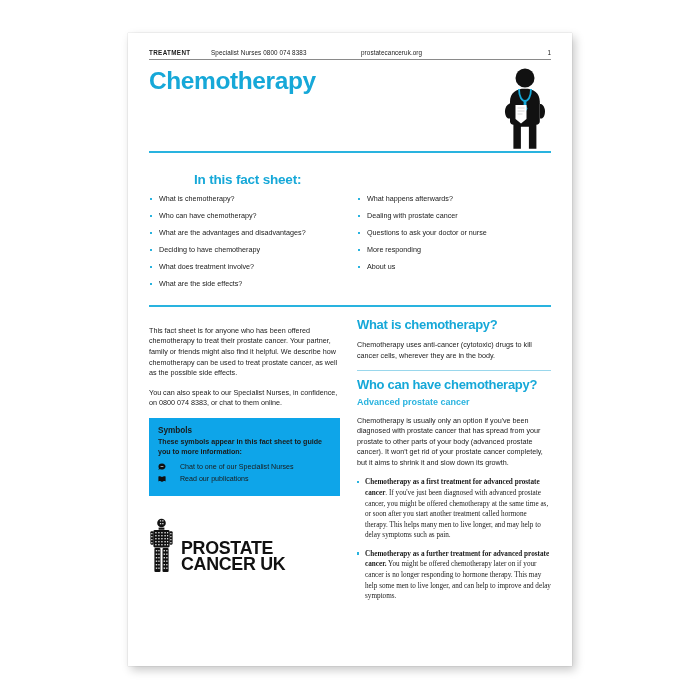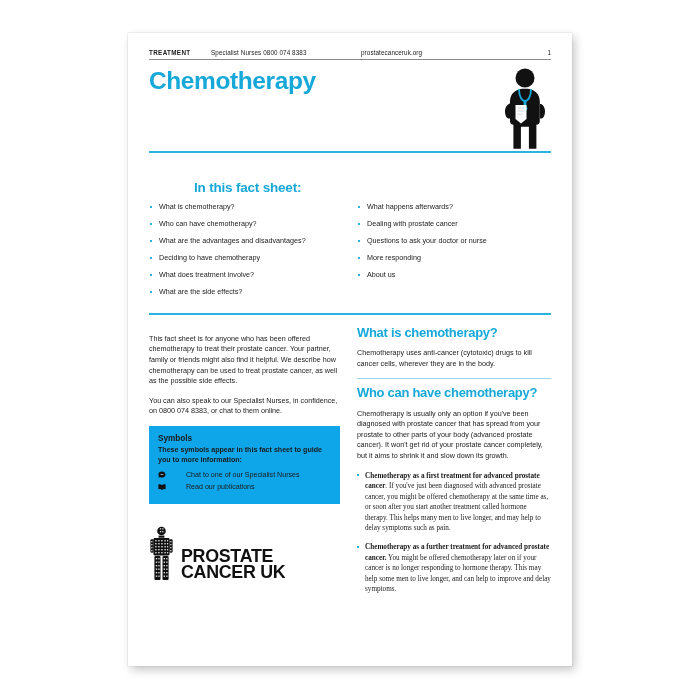--- a/index.html
+++ b/index.html
@@ -83,21 +83,21 @@
     background: #9ad7ec;
     width: 100%;
   }
 
   
   .facts-section { padding-top: 11px; }
   .facts-heading {
     font-size: 13.5px;
     font-weight: bold;
     color: #16a8d8;
-    margin: 16px 0 8px 0;
+    margin: 8px 0 8px 0;
     letter-spacing: -0.2px;
     padding-left: 45px;
   }
   .facts-cols {
     display: flex;
     gap: 14px;
     padding-bottom: 8px;
   }
   .facts-col { width: 50%; }
   .facts-col ul {
@@ -154,21 +154,21 @@
   .symbols-intro {
     font-size: 7.1px;
     line-height: 1.4;
     color: #1a1a1a;
     margin: 0 0 5px 0;
     font-weight: bold;
   }
   .symbol-row {
     display: flex;
     align-items: center;
-    gap: 20px;
+    gap: 14px;
     font-size: 7.1px;
     color: #1a1a1a;
     margin-bottom: 3.5px;
     line-height: 1.2;
   }
   .symbol-row .sym-ico {
     flex: 0 0 auto;
     width: 8px;
     height: 8px;
     display: block;
@@ -405,20 +405,21 @@
       </div>
     </div>
 
     <div class="col-right">
       <h2 class="h-section">What is chemotherapy?</h2>
       <p class="para">Chemotherapy uses anti-cancer (cytotoxic) drugs to kill cancer cells, wherever they are in the body.</p>
 
       <div class="rule-cyan-light right-rule"></div>
 
       <h2 class="h-section">Who can have chemotherapy?</h2>
+      <h3 class="h-sub">Advanced prostate cancer</h3>
       <p class="para">Chemotherapy is usually only an option if you've been diagnosed with prostate cancer that has spread from your prostate to other parts of your body (advanced prostate cancer). It won't get rid of your prostate cancer completely, but it aims to shrink it and slow down its growth.</p>
 
       <ul class="bullets">
         <li><b>Chemotherapy as a first treatment for advanced prostate cancer</b><span>. If you've just been diagnosed with advanced prostate cancer, you might be offered chemotherapy at the same time as, or soon after you start another treatment called hormone therapy. This helps many men to live longer, and may help to delay symptoms such as pain.</span></li>
         <li><b>Chemotherapy as a further treatment for advanced prostate cancer.</b><span> You might be offered chemotherapy later on if your cancer is no longer responding to hormone therapy. This may help some men to live longer, and can help to improve and delay symptoms.</span></li>
       </ul>
     </div>
 
   </div>
 </div>

